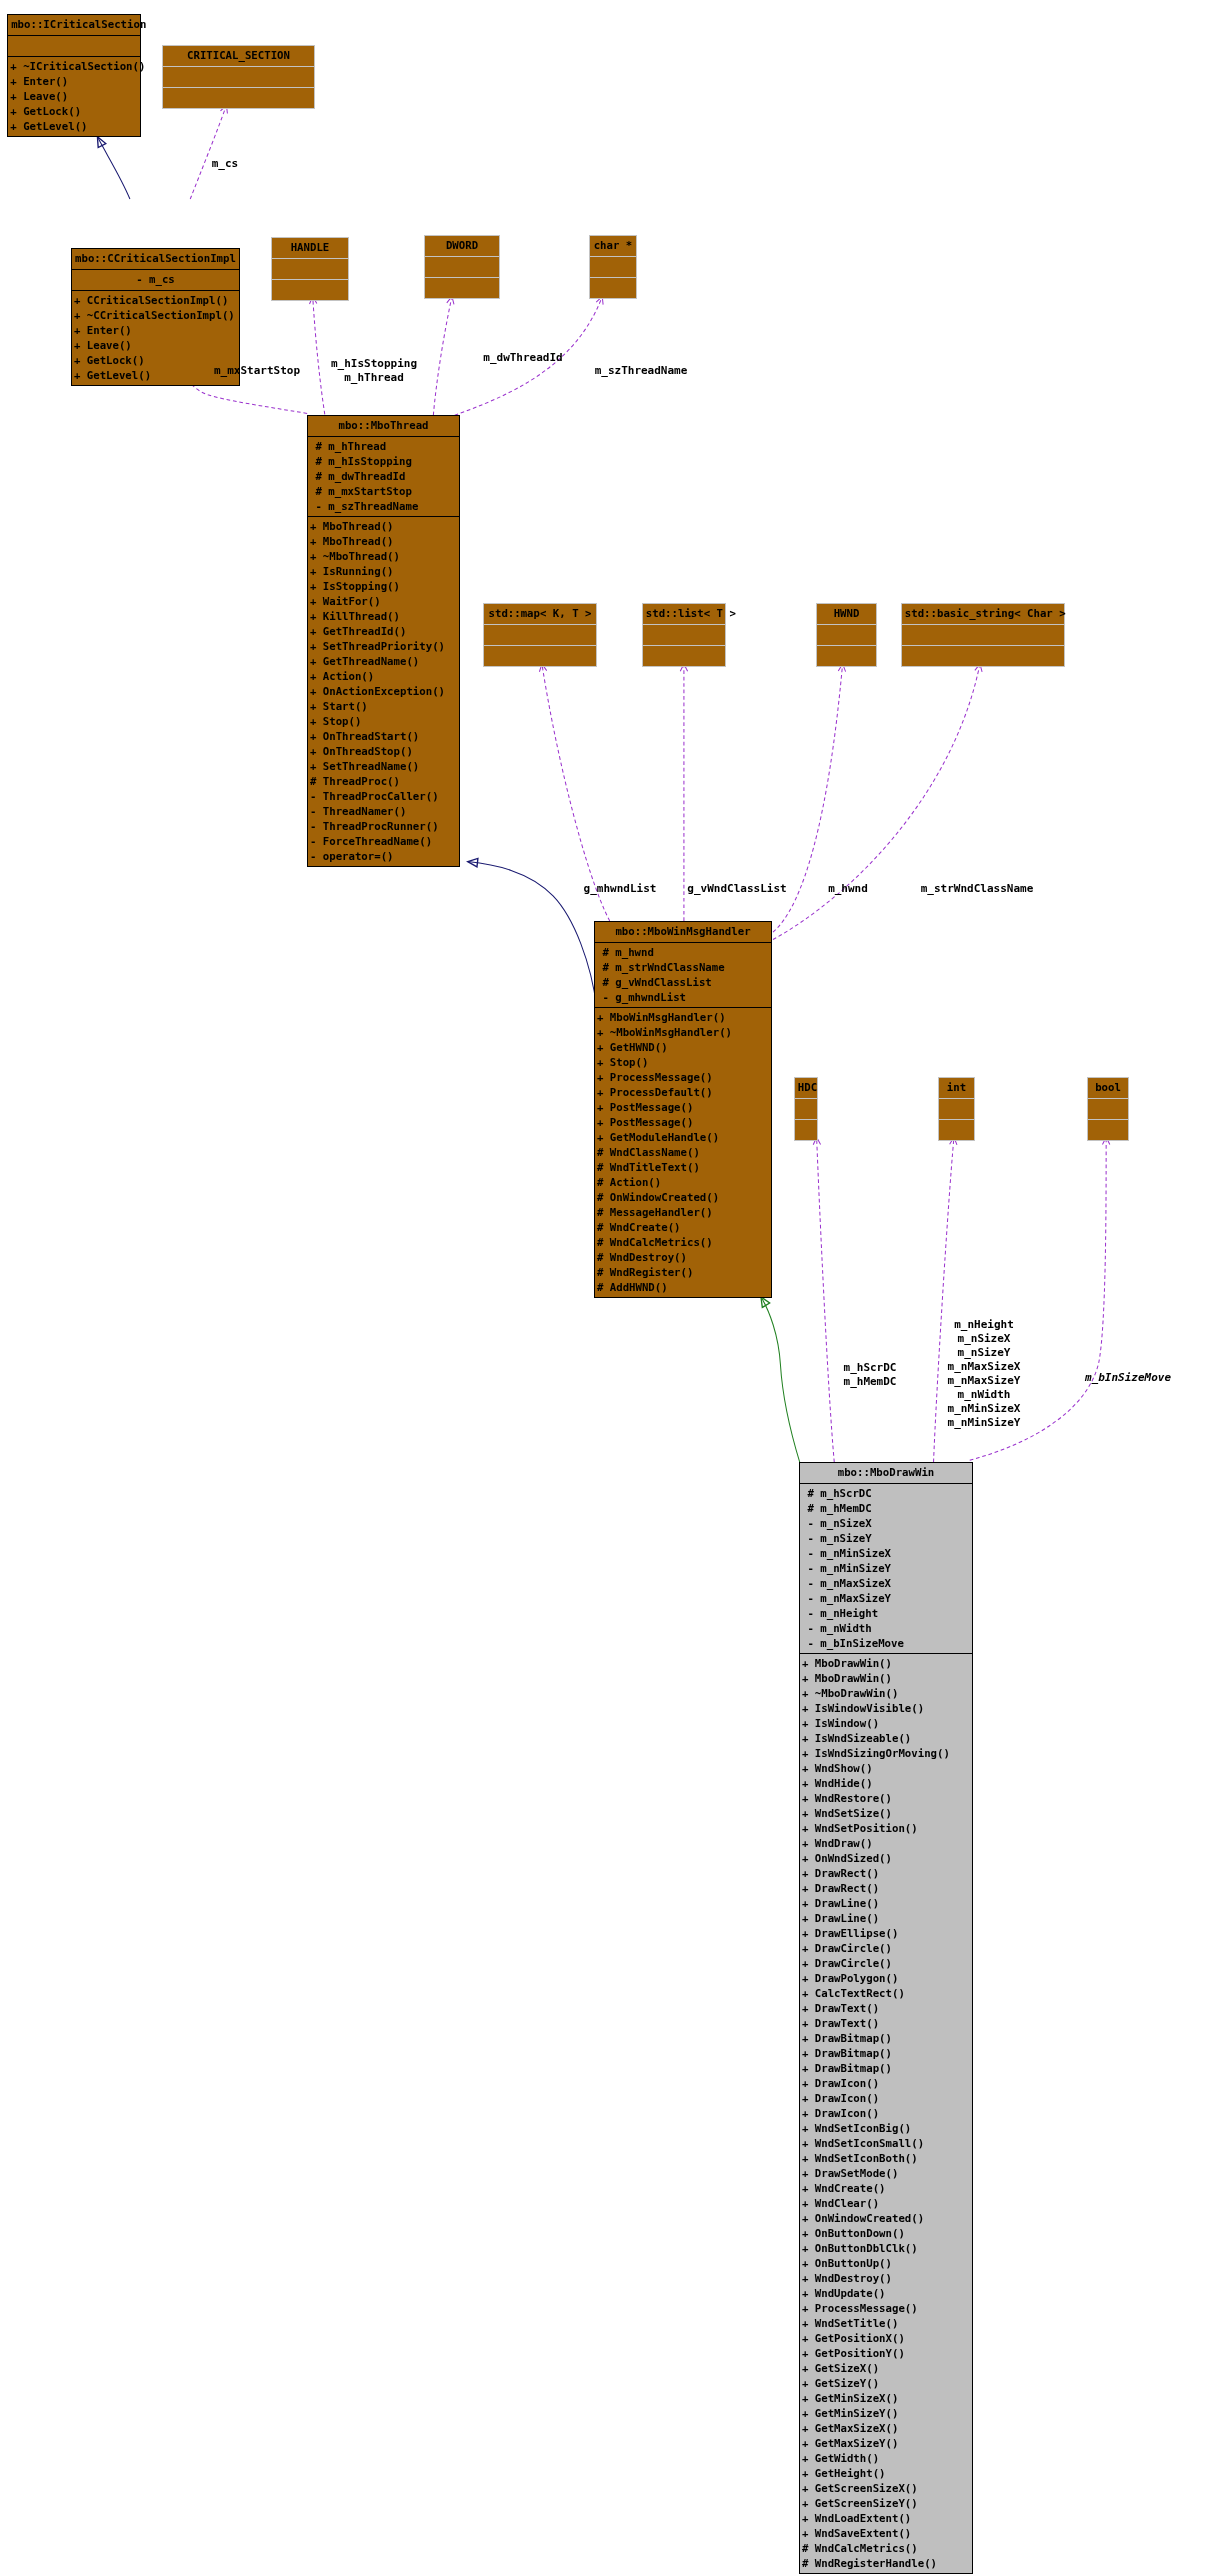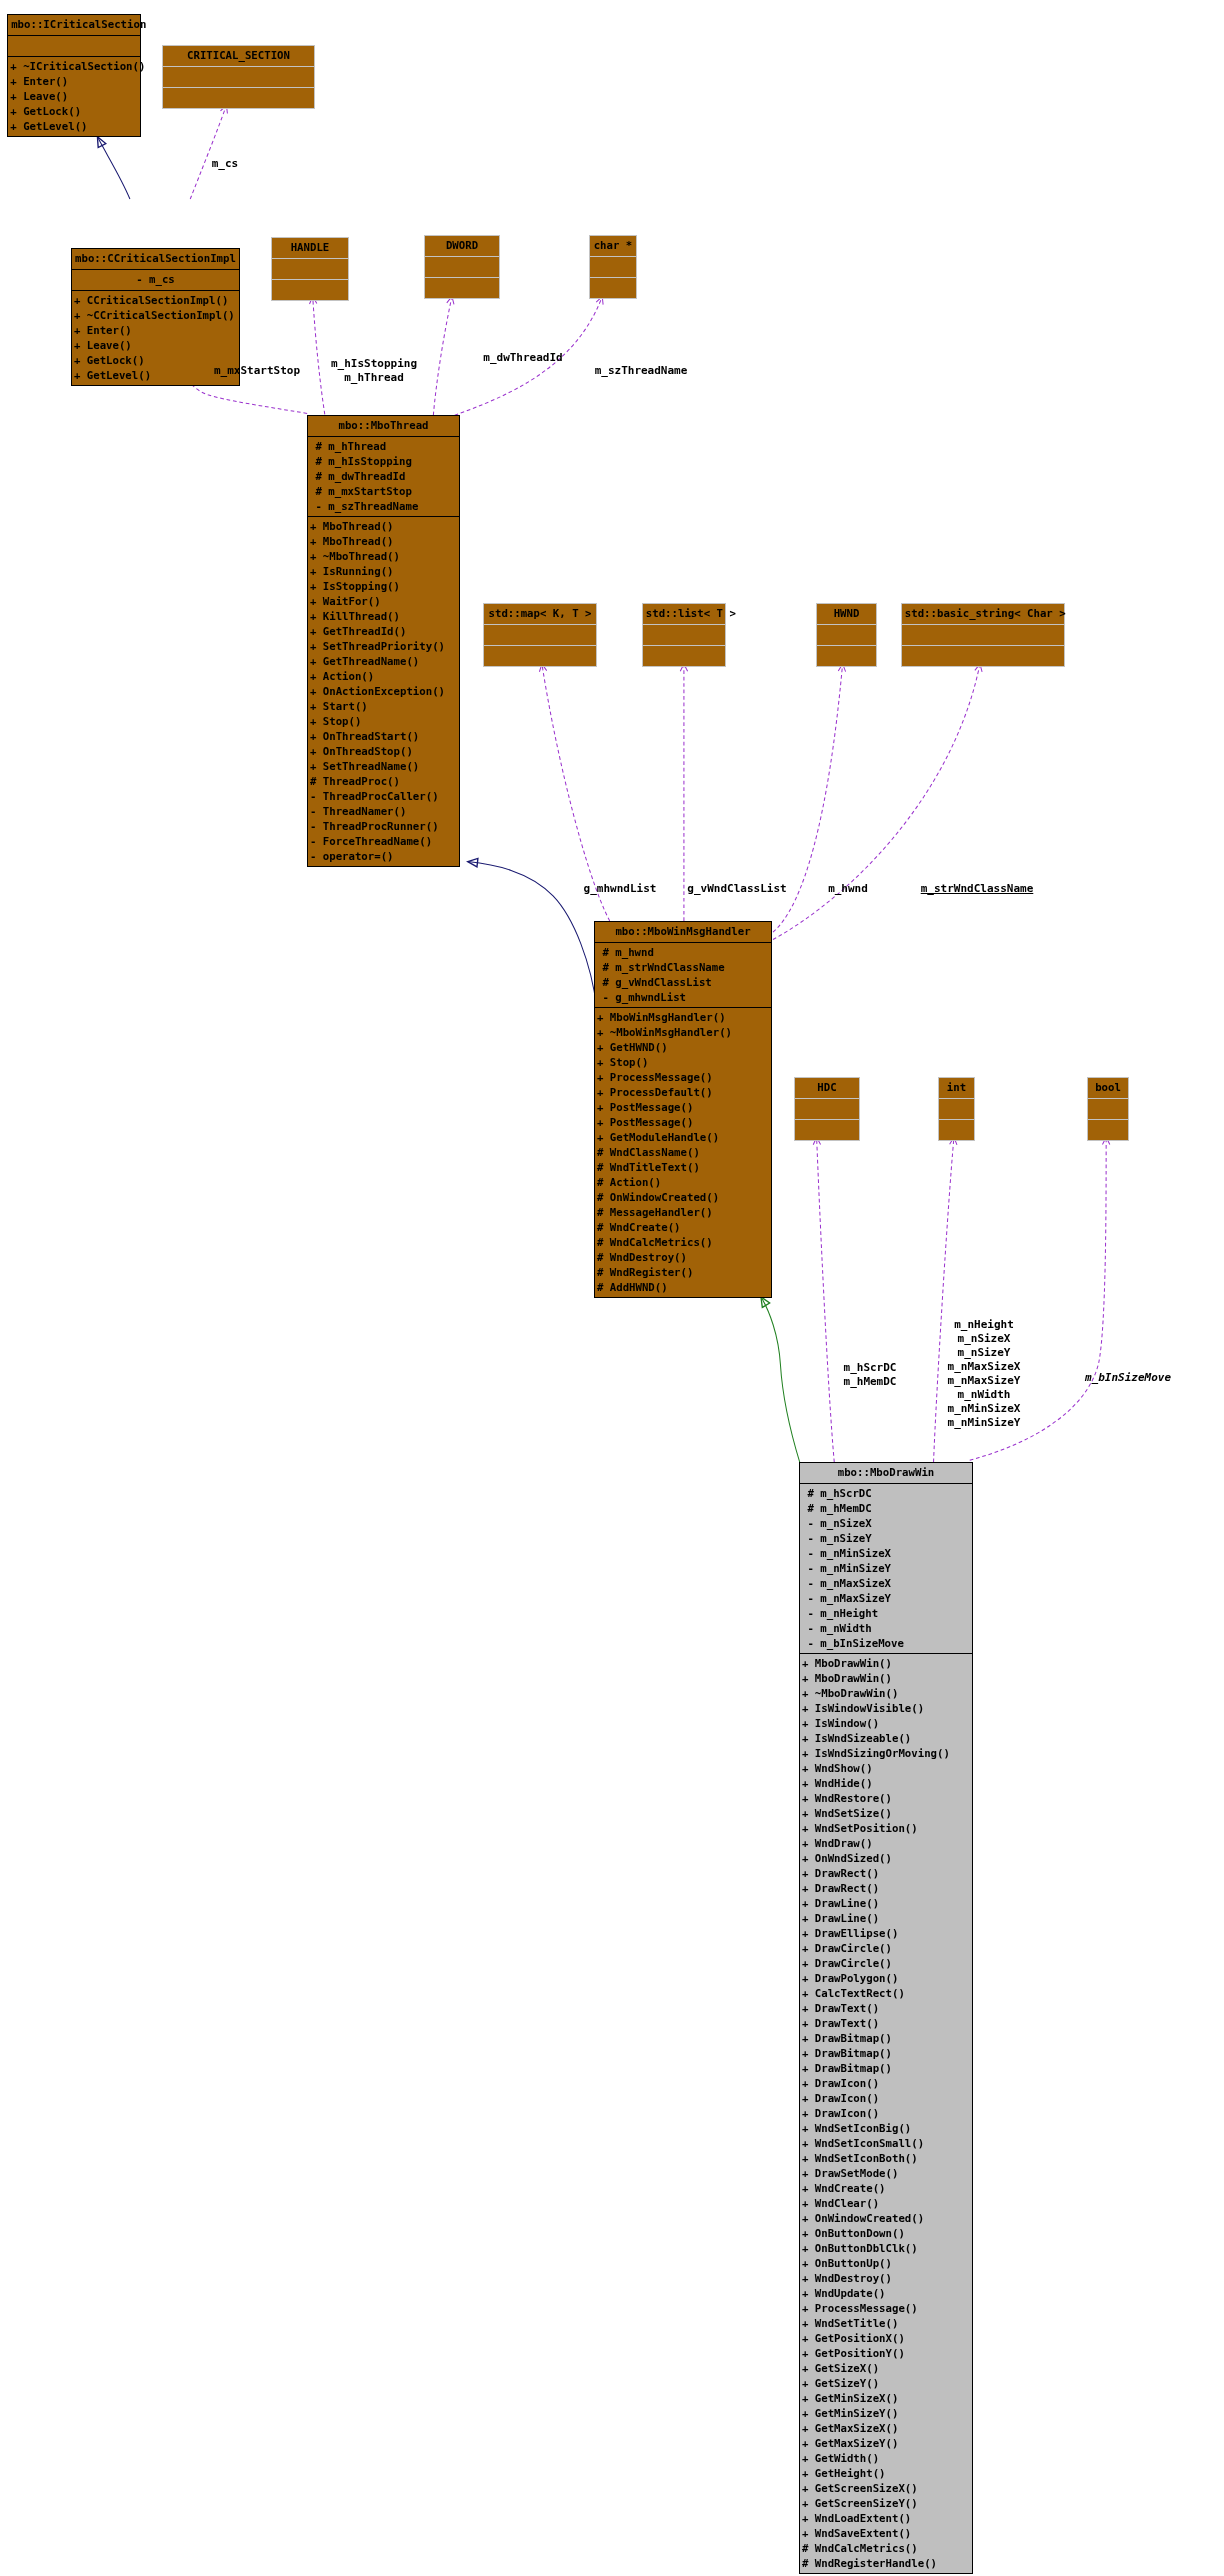--- a/index.html
+++ b/index.html
@@ -209,21 +209,21 @@
           <div class="cb-row"># Action()</div>
           <div class="cb-row"># OnWindowCreated()</div>
           <div class="cb-row"># MessageHandler()</div>
           <div class="cb-row"># WndCreate()</div>
           <div class="cb-row"># WndCalcMetrics()</div>
           <div class="cb-row"># WndDestroy()</div>
           <div class="cb-row"># WndRegister()</div>
           <div class="cb-row"># AddHWND()</div>
         </div>
       </div>
-      <div class="class-box external" style="left: 794px; top: 1077px; width: 66px;">
+      <div class="class-box external" style="left: 794px; top: 1077px; width: 24px;">
         <div class="cb-title">HDC</div>
         <div class="cb-sec cb-attrs"></div>
         <div class="cb-sec cb-methods"></div>
       </div>
       <div class="class-box external" style="left: 938px; top: 1077px; width: 37px;">
         <div class="cb-title">int</div>
         <div class="cb-sec cb-attrs"></div>
         <div class="cb-sec cb-methods"></div>
       </div>
       <div class="class-box external" style="left: 1087px; top: 1077px; width: 42px;">
@@ -314,21 +314,21 @@
   <div id="labels">
       <div class="edge-label" style="left: 225px; top: 164px;">m_cs</div>
       <div class="edge-label" style="left: 257px; top: 371px;">m_mxStartStop</div>
       <div class="edge-label" style="left: 374px; top: 371px;">m_hIsStopping
 m_hThread</div>
       <div class="edge-label" style="left: 488px; top: 358px; margin-left: 35px;">m_dwThreadId</div>
       <div class="edge-label" style="left: 641px; top: 371px;">m_szThreadName</div>
       <div class="edge-label" style="left: 620px; top: 889px;">g_mhwndList</div>
       <div class="edge-label" style="left: 737px; top: 889px;">g_vWndClassList</div>
       <div class="edge-label" style="left: 848px; top: 889px;">m_hwnd</div>
-      <div class="edge-label" style="left: 977px; top: 889px; text-decoration: underline;">m_strWndClassName</div>
+      <div class="edge-label" style="left: 977px; top: 889px;">m_strWndClassName</div>
       <div class="edge-label" style="left: 870px; top: 1375px;">m_hScrDC
 m_hMemDC</div>
       <div class="edge-label" style="left: 984px; top: 1374px;">m_nHeight
 m_nSizeX
 m_nSizeY
 m_nMaxSizeX
 m_nMaxSizeY
 m_nWidth
 m_nMinSizeX
 m_nMinSizeY</div>

